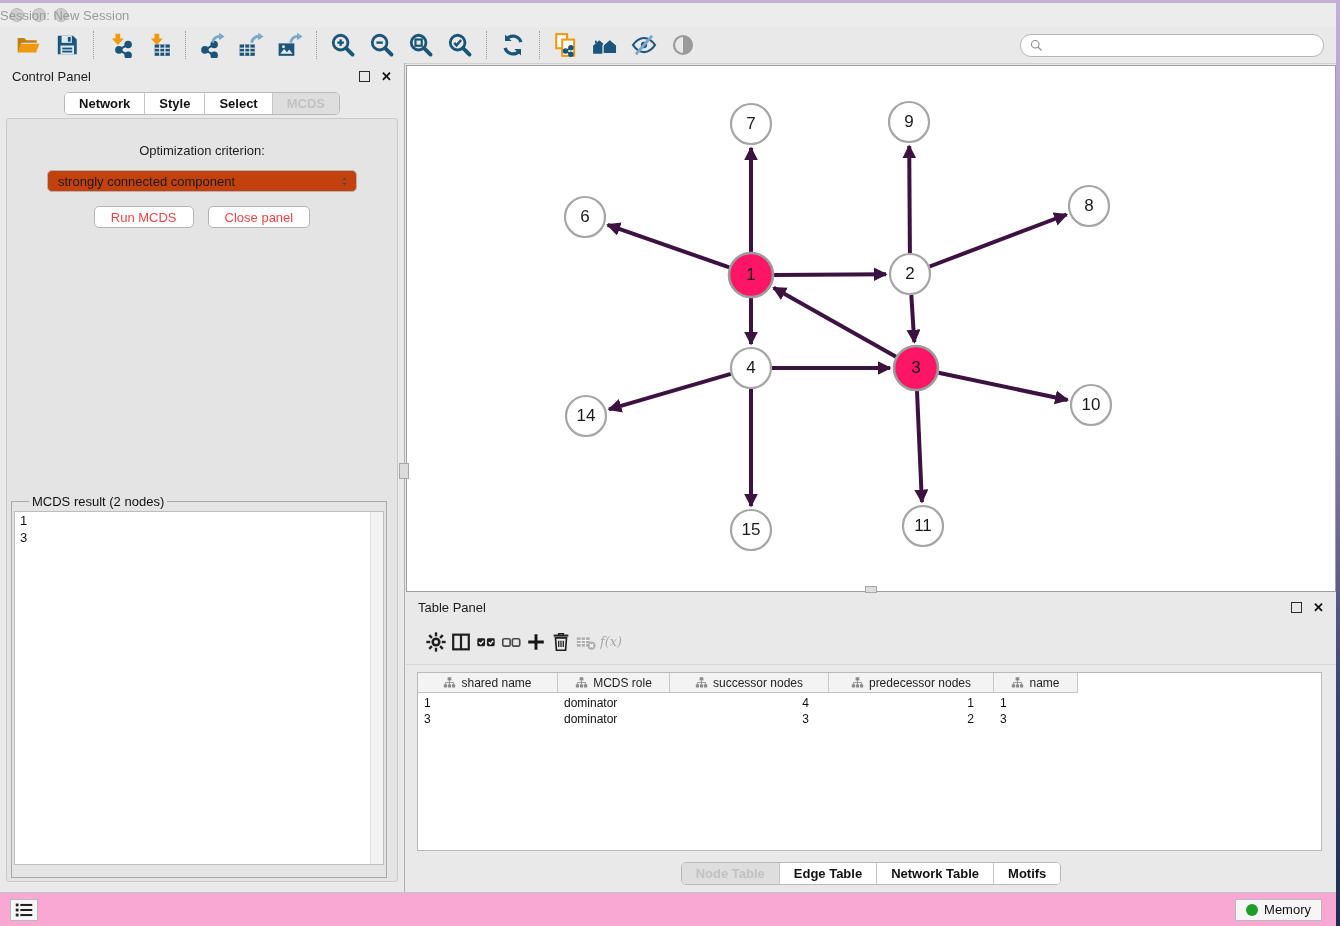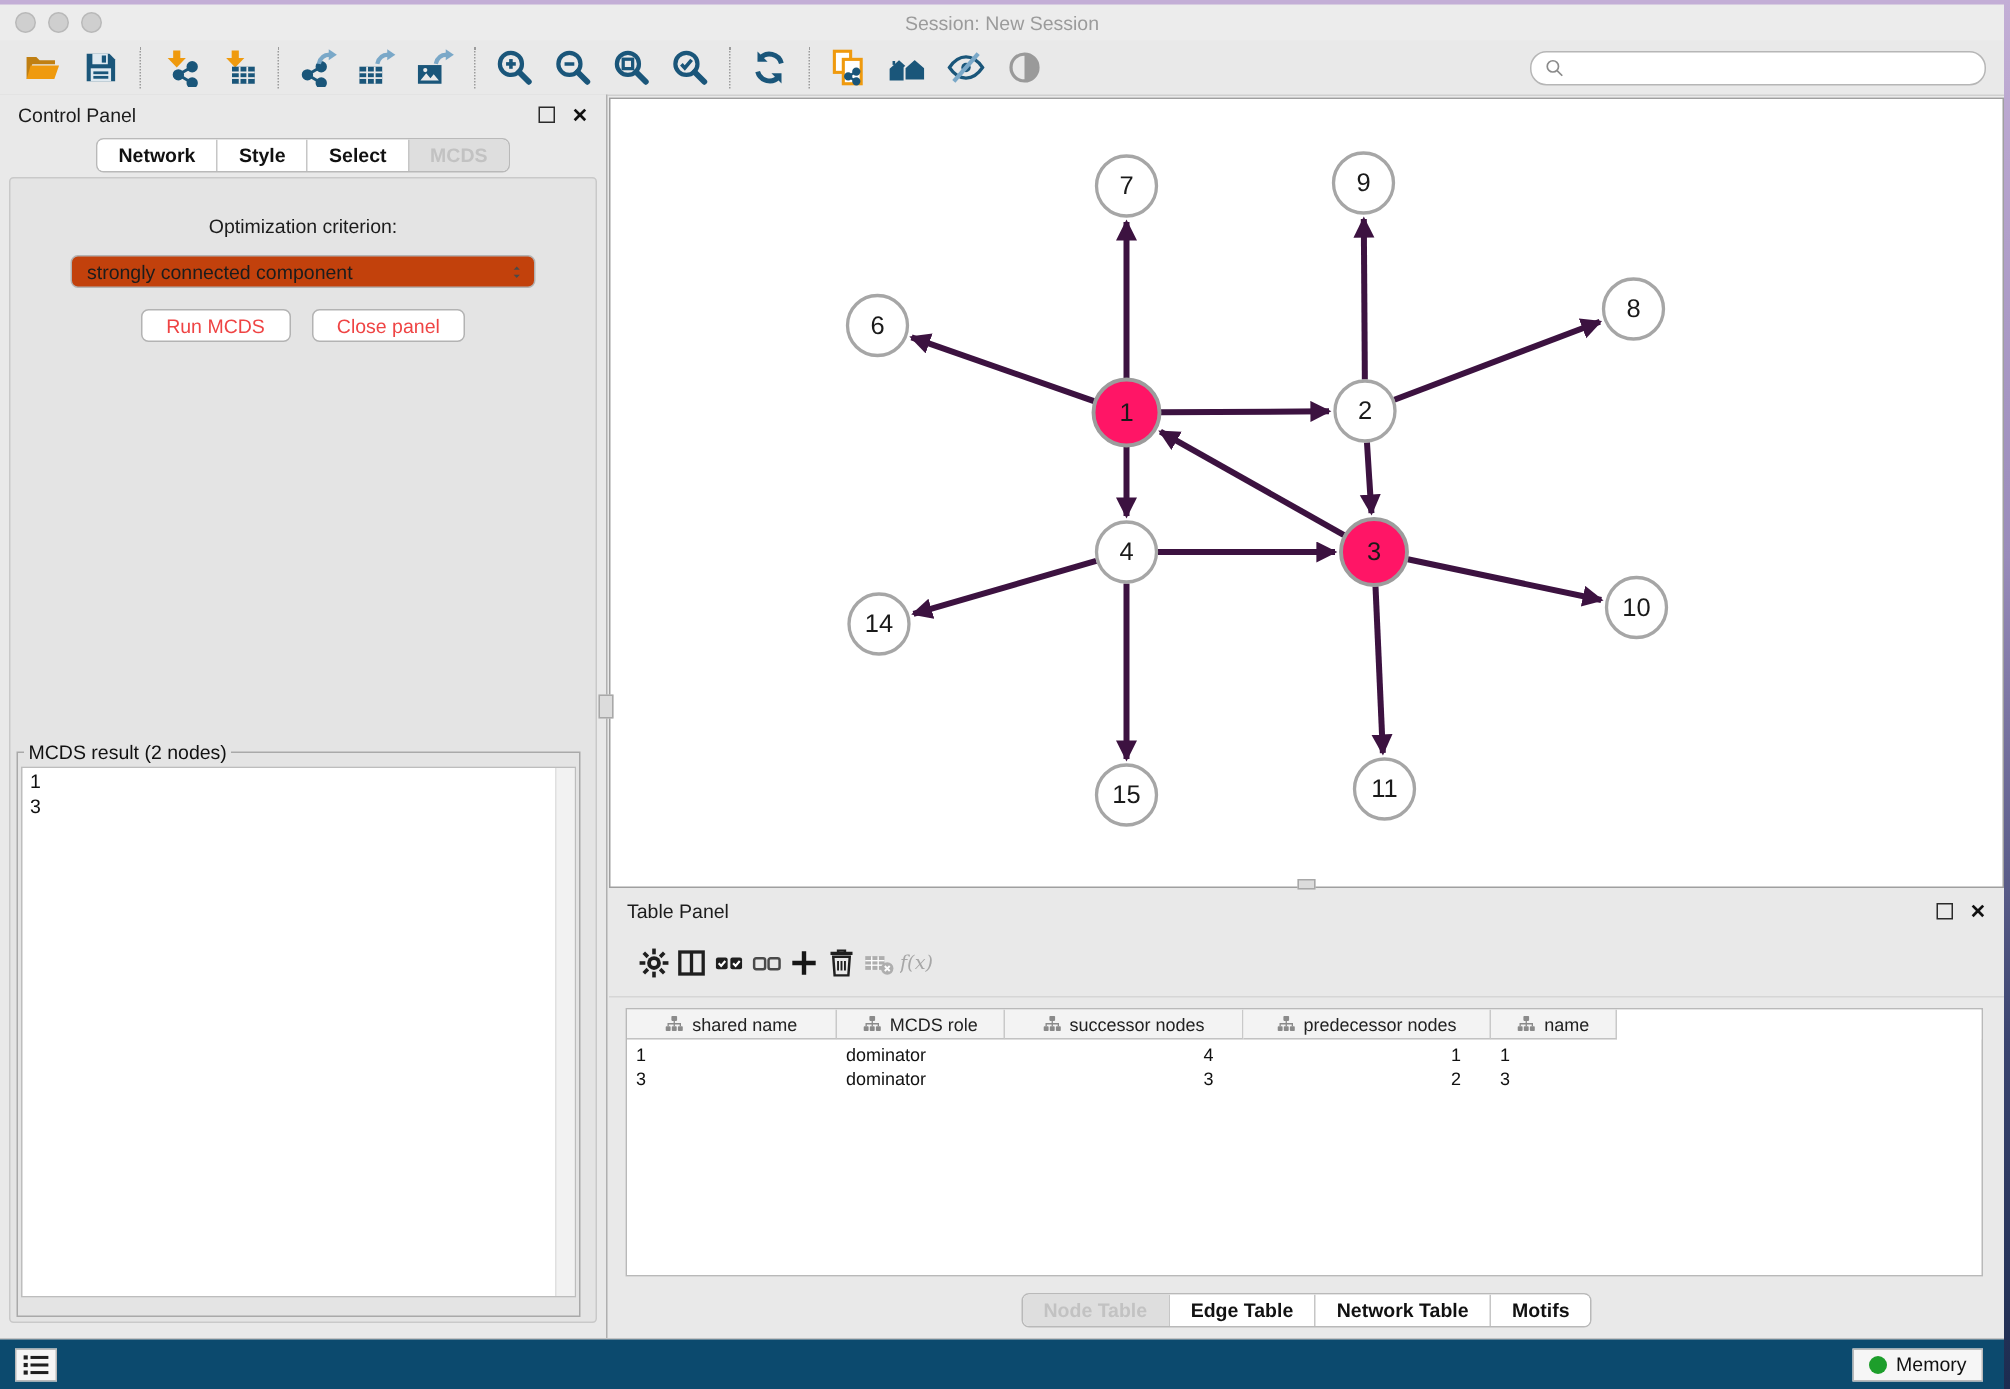--- a/index.html
+++ b/index.html
@@ -7,21 +7,21 @@
        font-family:"Liberation Sans",sans-serif;color:#1c1c1c;}
   
   #desktop-top{position:absolute;left:0;top:0;width:1340px;height:3px;background:#c3aed6;z-index:60}
   #desktop-right{position:absolute;right:0;top:0;width:4px;height:926px;z-index:60;
     background:linear-gradient(#c3aed6 0%,#9a8cbb 40%,#3a4470 75%,#1d2c50 100%)}
   
   #titlebar{position:absolute;left:0;top:3px;right:4px;height:24px;background:#ececec;
     display:flex;align-items:center}
   .dots{display:flex;gap:8px;margin-left:10px}
   .dot{width:12px;height:12px;border-radius:50%;background:#cfcfcf;border:1px solid #b9b9b9}
-  .wtitle{position:absolute;left:0;right:0;text-align:center;font-size:13px;color:#9b9b9b}
+  .wtitle{position:absolute;left:0;right:0;font-size:13px;color:#9b9b9b}
   
   #toolbar{position:absolute;left:0;top:27px;right:4px;height:36px;background:#e9e9e9;
     border-bottom:1px solid #cfcfcf;display:flex;align-items:center}
   .tgroup{display:flex;align-items:center;gap:9px;padding:0 9px}
   .tsep{width:0;height:28px;border-left:1px dotted #9c9c9c;margin:0 2px}
   .tbtn{width:30px;height:30px;display:flex;align-items:center;justify-content:center}
   .ic24{width:26px;height:26px}
   .ic22{width:22px;height:22px}
   .ic14{width:15px;height:15px}
   .searchbox{margin-left:auto;margin-right:12px;width:286px;height:21px;background:#fff;
@@ -44,21 +44,21 @@
     border:1px solid #c9c9c9;border-radius:3px}
   .optlabel{text-align:center;margin-top:24px;font-size:13px;color:#1c1c1c}
   .selectbox{width:292px;margin:12px auto 0;height:20px;background:#c2410c;border:1px solid #b3b3b3;
     border-radius:5px;display:flex;align-items:center;padding:0 6px 0 10px;font-size:13px}
   .selectbox .chev{margin-left:auto;width:11px;height:15px}
   .btnrow{display:flex;justify-content:center;gap:14px;margin-top:14px}
   .pbtn{height:22px;padding:0 16px;background:#fff;border:1px solid #b3b3b3;border-radius:5px;
     font-size:13px;font-family:inherit;color:#ef4444}
   fieldset{position:absolute;left:4px;right:10px;bottom:3px;height:378px;border:1px solid #a9a9a9;
     margin:0;padding:2px}
-  legend{font-size:13px;padding:0 3px;margin-left:2px;color:#111}
+  legend{font-size:13px;padding:0 3px;margin-left:15px;color:#111}
   .resultbox{position:relative;height:352px;background:#fff;border:1px solid #bdbdbd;font-size:13px}
   .rline{padding:0 5px;line-height:17px;color:#111}
   .vscroll{position:absolute;top:0;right:0;bottom:0;width:12px;background:#f2f2f2;border-left:1px solid #e0e0e0}
   #vhandle{position:absolute;left:399px;top:463px;width:10px;height:16px;background:#dcdcdc;
     border:1px solid #a8a8a8;z-index:5;box-sizing:border-box}
   
   #network-frame{position:absolute;left:406px;top:65px;width:930px;height:527px;background:#fff;
     border:1px solid #9f9f9f;box-sizing:border-box}
   .ftitle{height:22px;background:linear-gradient(#f4f4f4,#dddddd);border-bottom:1px solid #b1b1b1;
     display:flex;align-items:center;position:relative}
@@ -85,21 +85,21 @@
     display:flex;align-items:center;justify-content:center;font-size:12px;color:#222;gap:5px;box-sizing:border-box}
   .hfill{flex:1;background:#fff}
   .ic12{width:13px;height:13px}
   .trow{display:flex;height:16px;font-size:12px;color:#111;align-items:center}
   .tcell{box-sizing:border-box;overflow:hidden;white-space:nowrap}
   .tcell.left{padding-left:6px;text-align:left}
   .tcell.right{padding-right:20px;text-align:right}
   #tbl-rows{padding-top:2px}
   #tbl-tabs{position:absolute;bottom:7px;left:0;right:0;display:flex;justify-content:center}
   
-  #statusbar{position:absolute;left:0;top:892px;right:0;height:34px;background:#0c4a6e;
+  #statusbar{position:absolute;left:0;top:892px;right:0;height:34px;background:#f9a8d4;
     border-top:1px solid #c3c3c3;display:flex;align-items:center;padding:0 10px;box-sizing:border-box}
   #taskbtn{width:28px;height:22px;background:#f6f6f6;border:1px solid #b9b9b9;display:flex;
     align-items:center;justify-content:center;padding:0}
   #membtn{margin-left:auto;margin-right:8px;height:22px;display:flex;align-items:center;gap:6px;
     padding:0 10px;background:#f6f6f6;border:1px solid #b9b9b9;font-size:13px;font-family:inherit;color:#111}
   .gdot{width:12px;height:12px;border-radius:50%;background:#1d9e2b;display:inline-block}
 </style>
 </head>
 <body>
 

